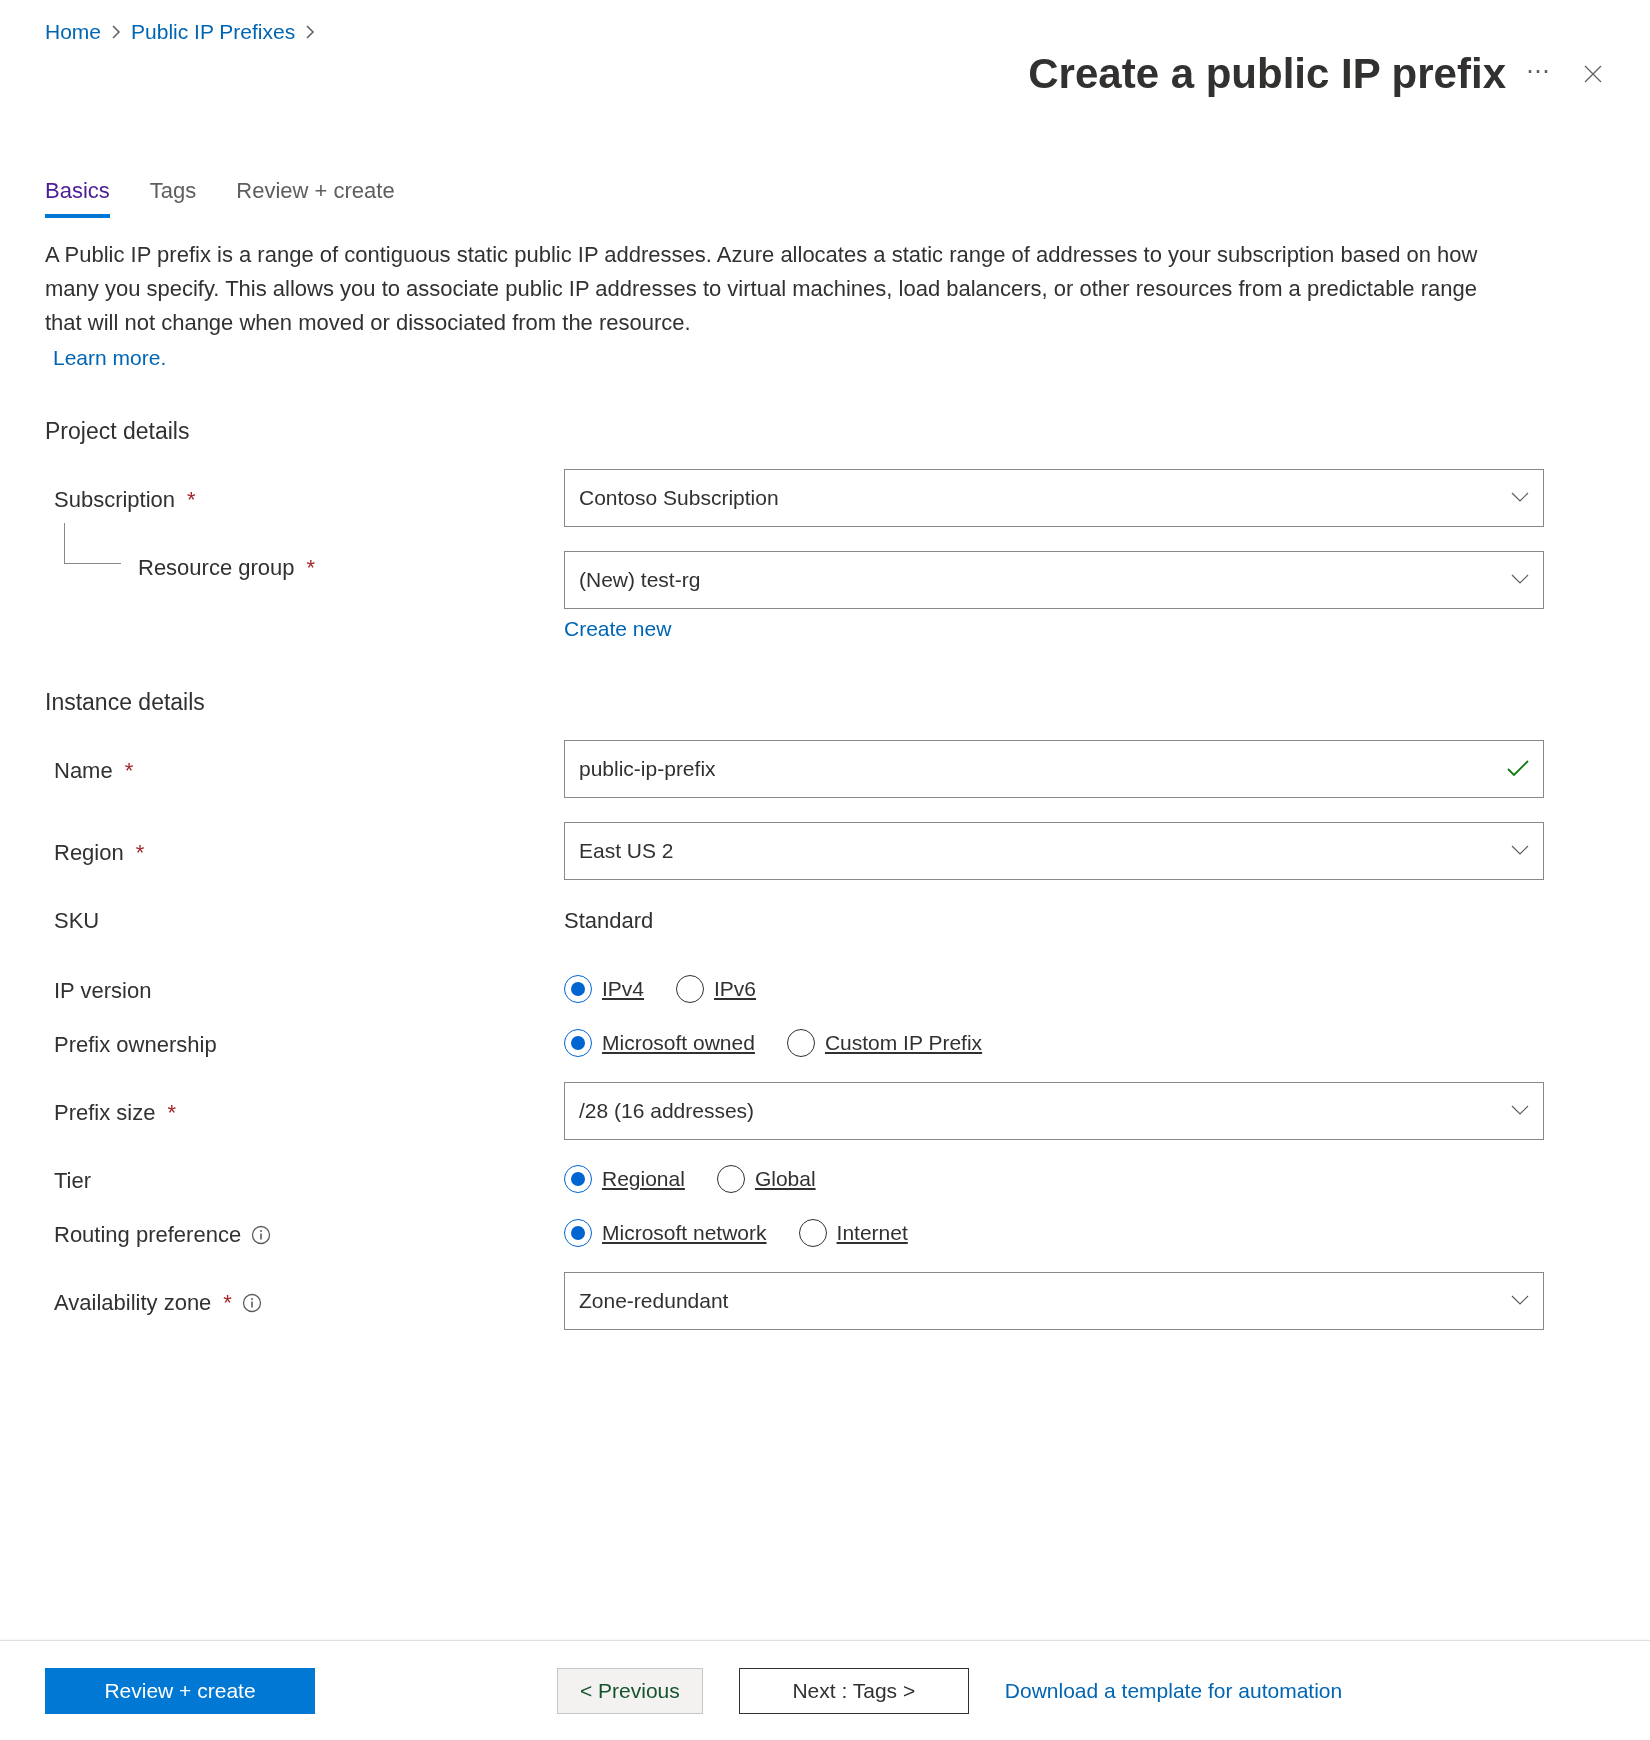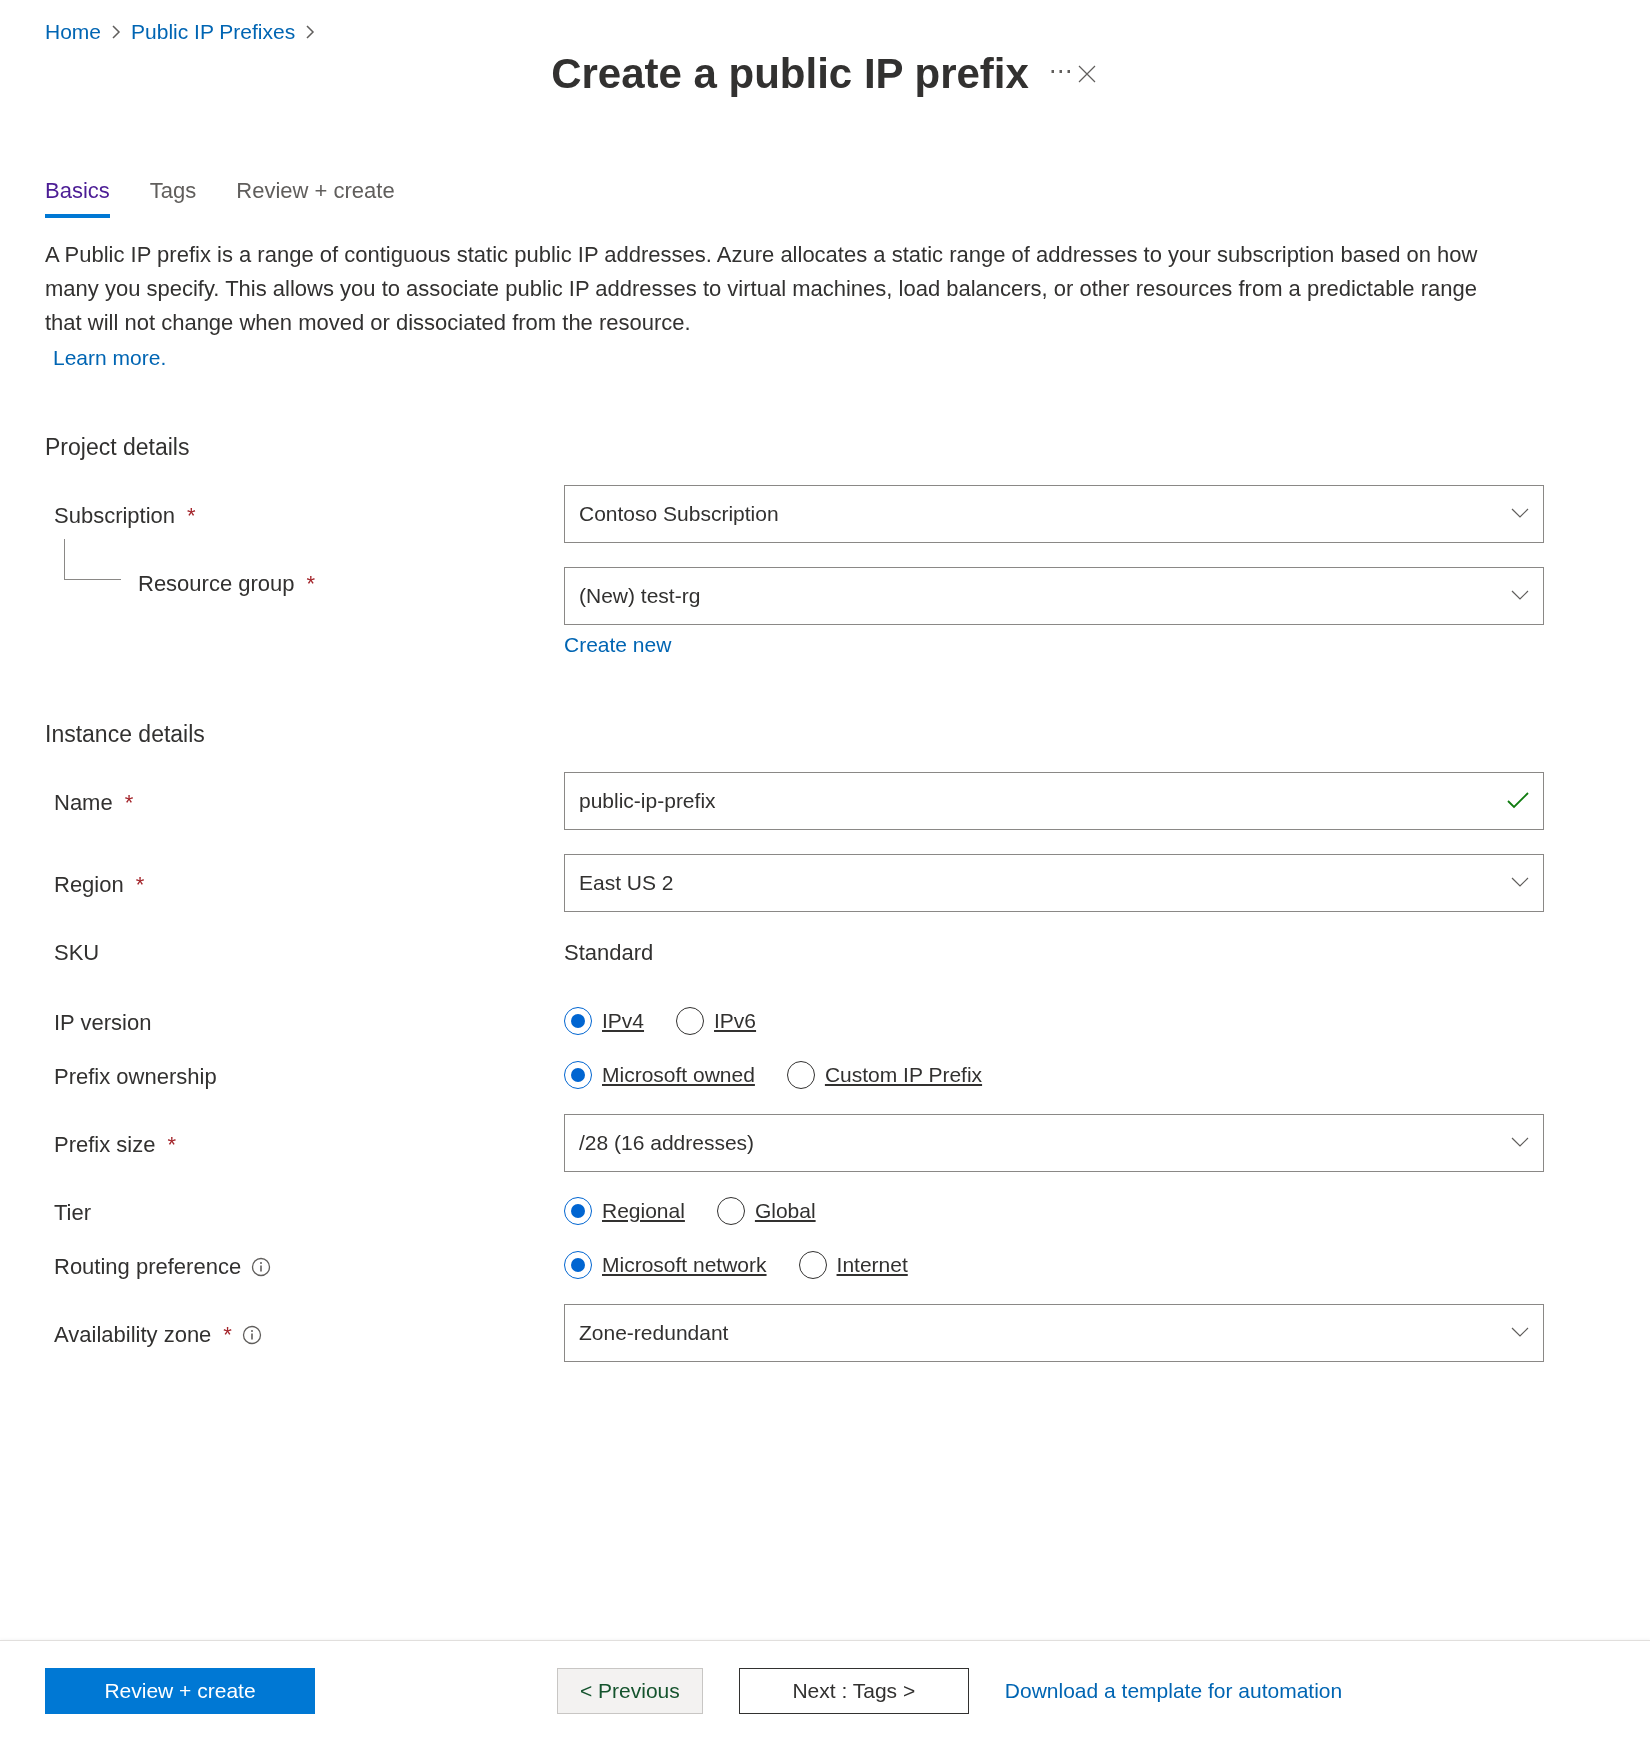--- a/index.html
+++ b/index.html
@@ -22,22 +22,23 @@
     align-items: center;
     gap: 10px;
     font-size: 21px;
     margin-bottom: 6px;
   }
   .breadcrumb a { color: #0065b3; text-decoration: none; }
   .breadcrumb .chev { color: #605e5c; font-size: 16px; }
   .title-row {
     display: flex;
     align-items: center;
-    justify-content: center;
+    justify-content: flex-end;
     margin-bottom: 80px;
+    gap: 29px;
   }
   .title-left { display:flex; align-items:center; gap:20px;}
   .page-title {
     font-size: 42px;
     font-weight: 600;
   }
   .dots { color:#605e5c; font-size:24px; letter-spacing:2px; padding-bottom:6px;}
   .close-x svg { width: 24px; height: 24px; }
   .close-x { cursor: pointer; color:#605e5c; }
 
@@ -57,21 +58,21 @@
     color:#323130;
     max-width: 1450px;
     margin-bottom: 6px;
   }
   .learn-more { display:block; margin-top:4px; margin-left:8px; }
   a.link { color:#0065b3; text-decoration:none; }
 
   .section-title {
     font-size: 23px;
     font-weight: 400;
-    margin-top: 64px;
+    margin-top: 48px;
     margin-bottom: 24px;
     color:#323130;
   }
 
   .form-row {
     display: flex;
     align-items: center;
     margin-bottom: 24px;
     margin-left: 9px;
   }

